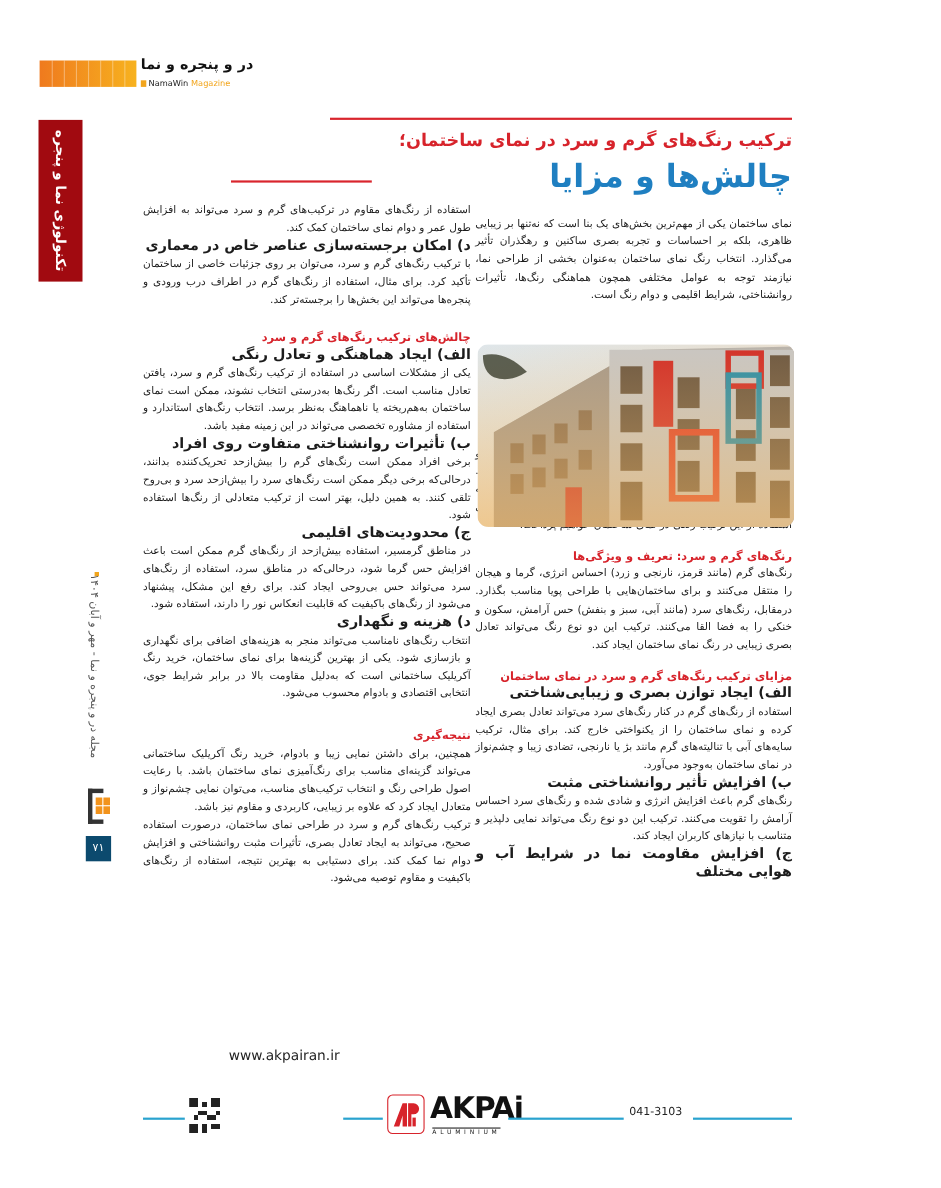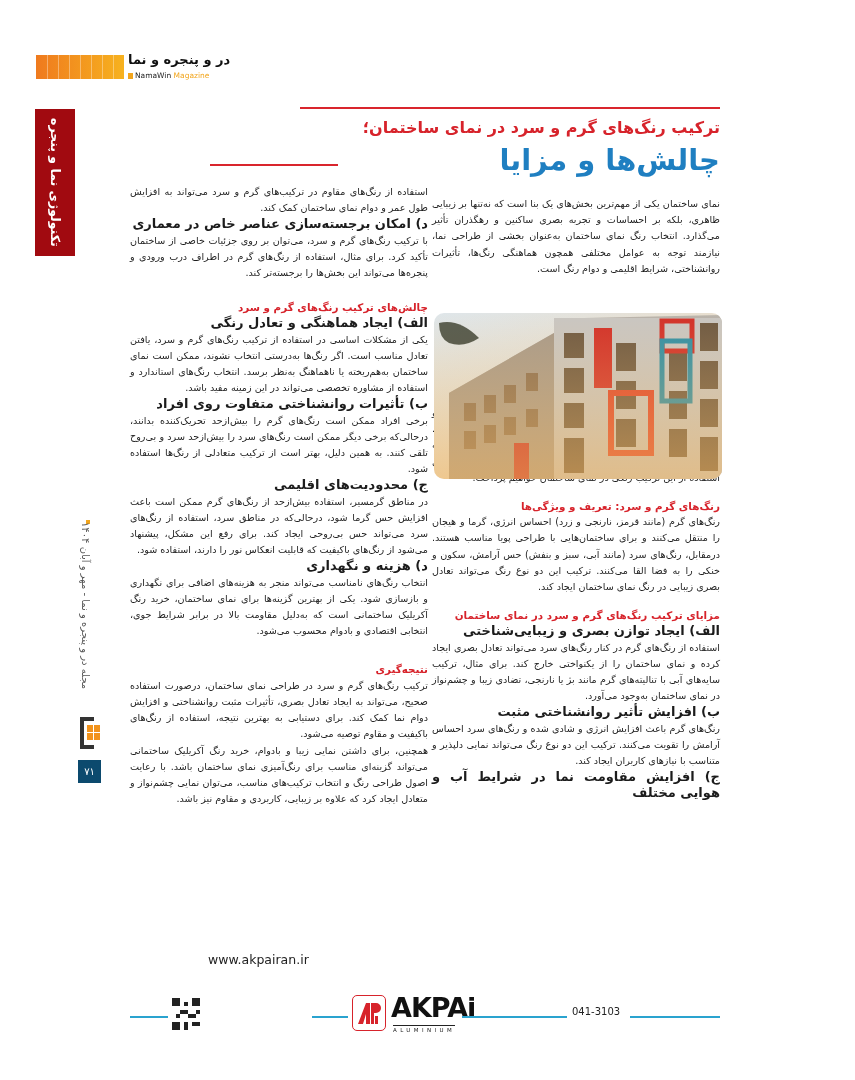--- a/index.html
+++ b/index.html
@@ -74,21 +74,21 @@
 <div class="abs title-rule"></div>
 <div class="abs title-1">ترکیب رنگ‌های گرم و سرد در نمای ساختمان؛</div>
 <div class="abs title-line-blue"></div>
 <div class="abs title-2">چالش‌ها و مزایا</div>
 
 <div class="abs col col-right">
   <p>نمای ساختمان یکی از مهم‌ترین بخش‌های یک بنا است که نه‌تنها بر زیبایی ظاهری، بلکه بر احساسات و تجربه بصری ساکنین و رهگذران تأثیر می‌گذارد. انتخاب رنگ نمای ساختمان به‌عنوان بخشی از طراحی نما، نیازمند توجه به عوامل مختلفی همچون هماهنگی رنگ‌ها، تأثیرات روانشناختی، شرایط اقلیمی و دوام رنگ است.</p>
   <div style="height:128px"></div>
   <p>به‌گزارش مجله در و پنجره و نما، در این میان، ترکیب رنگ‌های گرم و سرد یکی از تکنیک‌های مؤثر در طراحی نمای ساختمان محسوب می‌شود. این روش، علاوه بر ایجاد جلوه‌های بصری متعادل، می‌تواند بر تجربه کاربری فضا تأثیر مثبت بگذارد. در ادامه، به بررسی مزایا و چالش‌های استفاده از این ترکیب رنگی در نمای ساختمان خواهیم پرداخت.</p>
   <p class="h-red">رنگ‌های گرم و سرد: تعریف و ویژگی‌ها</p>
-  <p>رنگ‌های گرم (مانند قرمز، نارنجی و زرد) احساس انرژی، گرما و هیجان را منتقل می‌کنند و برای ساختمان‌هایی با طراحی پویا مناسب هستند. درمقابل، رنگ‌های سرد (مانند آبی، سبز و بنفش) حس آرامش، سکون و خنکی را به فضا القا می‌کنند. ترکیب این دو نوع رنگ می‌تواند تعادل بصری زیبایی در رنگ نمای ساختمان ایجاد کند.</p>
+  <p>رنگ‌های گرم (مانند قرمز، نارنجی و زرد) احساس انرژی، گرما و هیجان را منتقل می‌کنند و برای ساختمان‌هایی با طراحی پویا مناسب بگذارد. درمقابل، رنگ‌های سرد (مانند آبی، سبز و بنفش) حس آرامش، سکون و خنکی را به فضا القا می‌کنند. ترکیب این دو نوع رنگ می‌تواند تعادل بصری زیبایی در رنگ نمای ساختمان ایجاد کند.</p>
   <p class="h-red">مزایای ترکیب رنگ‌های گرم و سرد در نمای ساختمان</p>
   <p class="h-sub">الف) ایجاد توازن بصری و زیبایی‌شناختی</p>
   <p>استفاده از رنگ‌های گرم در کنار رنگ‌های سرد می‌تواند تعادل بصری ایجاد کرده و نمای ساختمان را از یکنواختی خارج کند. برای مثال، ترکیب سایه‌های آبی با تنالیته‌های گرم مانند بژ یا نارنجی، تضادی زیبا و چشم‌نواز در نمای ساختمان به‌وجود می‌آورد.</p>
   <p class="h-sub">ب) افزایش تأثیر روانشناختی مثبت</p>
   <p>رنگ‌های گرم باعث افزایش انرژی و شادی شده و رنگ‌های سرد احساس آرامش را تقویت می‌کنند. ترکیب این دو نوع رنگ می‌تواند نمایی دلپذیر و متناسب با نیازهای کاربران ایجاد کند.</p>
   <p class="h-sub">ج) افزایش مقاومت نما در شرایط آب و هوایی مختلف</p>
 </div>
 
 <div class="abs photo" title="ساختمان با نمای رنگی قرمز و آبی">
   <svg width="288" height="166" viewBox="0 0 288 166">
@@ -149,22 +149,22 @@
   <p class="h-red" style="margin-top:18px">چالش‌های ترکیب رنگ‌های گرم و سرد</p>
   <p class="h-sub">الف) ایجاد هماهنگی و تعادل رنگی</p>
   <p>یکی از مشکلات اساسی در استفاده از ترکیب رنگ‌های گرم و سرد، یافتن تعادل مناسب است. اگر رنگ‌ها به‌درستی انتخاب نشوند، ممکن است نمای ساختمان به‌هم‌ریخته یا ناهماهنگ به‌نظر برسد. انتخاب رنگ‌های استاندارد و استفاده از مشاوره تخصصی می‌تواند در این زمینه مفید باشد.</p>
   <p class="h-sub">ب) تأثیرات روانشناختی متفاوت روی افراد</p>
   <p>برخی افراد ممکن است رنگ‌های گرم را بیش‌ازحد تحریک‌کننده بدانند، درحالی‌که برخی دیگر ممکن است رنگ‌های سرد را بیش‌ازحد سرد و بی‌روح تلقی کنند. به همین دلیل، بهتر است از ترکیب متعادلی از رنگ‌ها استفاده شود.</p>
   <p class="h-sub">ج) محدودیت‌های اقلیمی</p>
   <p>در مناطق گرمسیر، استفاده بیش‌ازحد از رنگ‌های گرم ممکن است باعث افزایش حس گرما شود، درحالی‌که در مناطق سرد، استفاده از رنگ‌های سرد می‌تواند حس بی‌روحی ایجاد کند. برای رفع این مشکل، پیشنهاد می‌شود از رنگ‌های باکیفیت که قابلیت انعکاس نور را دارند، استفاده شود.</p>
   <p class="h-sub">د) هزینه و نگهداری</p>
   <p>انتخاب رنگ‌های نامناسب می‌تواند منجر به هزینه‌های اضافی برای نگهداری و بازسازی شود. یکی از بهترین گزینه‌ها برای نمای ساختمان، خرید رنگ آکریلیک ساختمانی است که به‌دلیل مقاومت بالا در برابر شرایط جوی، انتخابی اقتصادی و بادوام محسوب می‌شود.</p>
   <p class="h-red" style="margin-top:22px">نتیجه‌گیری</p>
+  <p>همچنین، برای داشتن نمایی زیبا و بادوام، خرید رنگ آکریلیک ساختمانی می‌تواند گزینه‌ای مناسب برای رنگ‌آمیزی نمای ساختمان باشد. با رعایت اصول طراحی رنگ و انتخاب ترکیب‌های مناسب، می‌توان نمایی چشم‌نواز و متعادل ایجاد کرد که علاوه بر زیبایی، کاربردی و مقاوم نیز باشد.</p>
   <p>ترکیب رنگ‌های گرم و سرد در طراحی نمای ساختمان، درصورت استفاده صحیح، می‌تواند به ایجاد تعادل بصری، تأثیرات مثبت روانشناختی و افزایش دوام نما کمک کند. برای دستیابی به بهترین نتیجه، استفاده از رنگ‌های باکیفیت و مقاوم توصیه می‌شود.</p>
-  <p>همچنین، برای داشتن نمایی زیبا و بادوام، خرید رنگ آکریلیک ساختمانی می‌تواند گزینه‌ای مناسب برای رنگ‌آمیزی نمای ساختمان باشد. با رعایت اصول طراحی رنگ و انتخاب ترکیب‌های مناسب، می‌توان نمایی چشم‌نواز و متعادل ایجاد کرد که علاوه بر زیبایی، کاربردی و مقاوم نیز باشد.</p>
 </div>
 
 <div class="abs side-dot"></div>
 <div class="abs side-info">
     <span>مجله در و پنجره و نما - مهر و آبان ۱۴۰۴</span>
   </div>
 <div class="abs window-icon">
   <svg width="24" height="40" viewBox="0 0 24 40">
     <rect x="2" y="4" width="4" height="32" fill="#333"></rect>
     <rect x="2" y="4" width="14" height="4" fill="#333"></rect>

